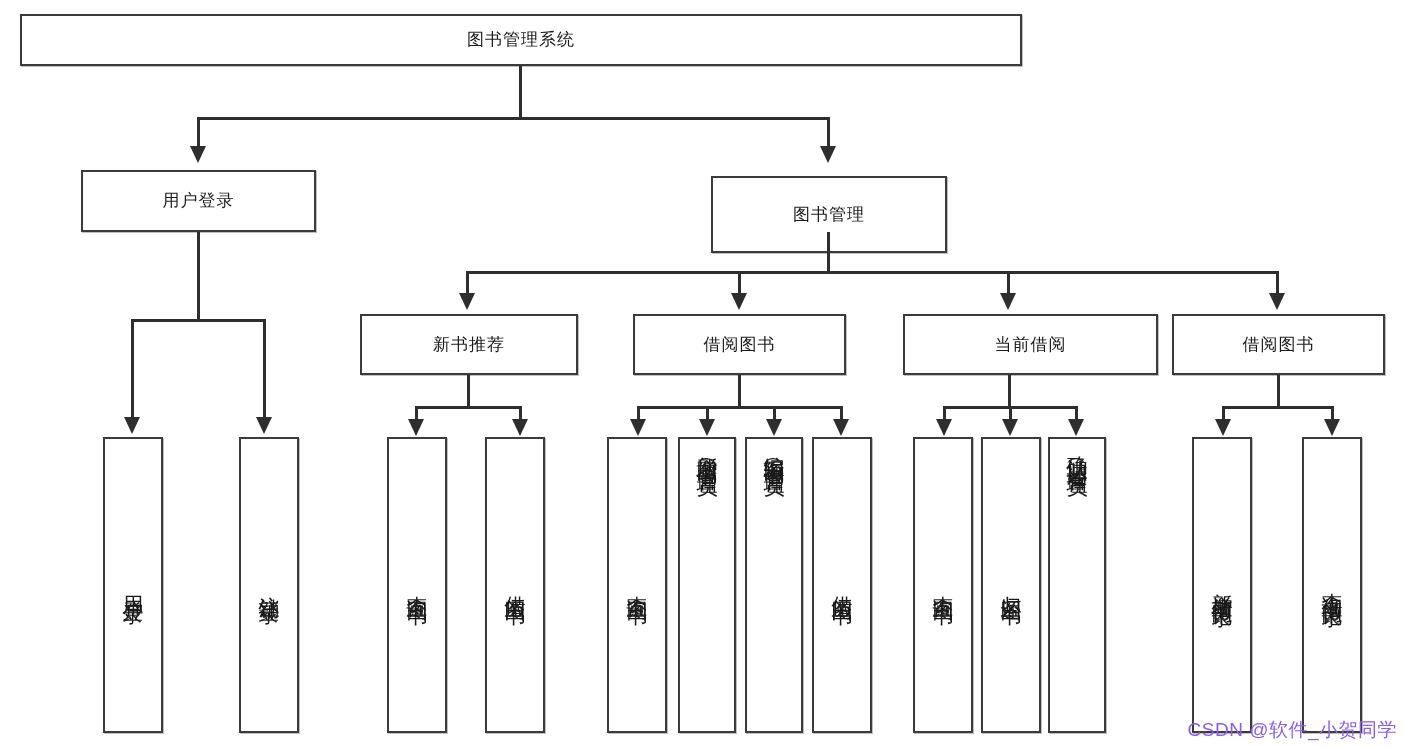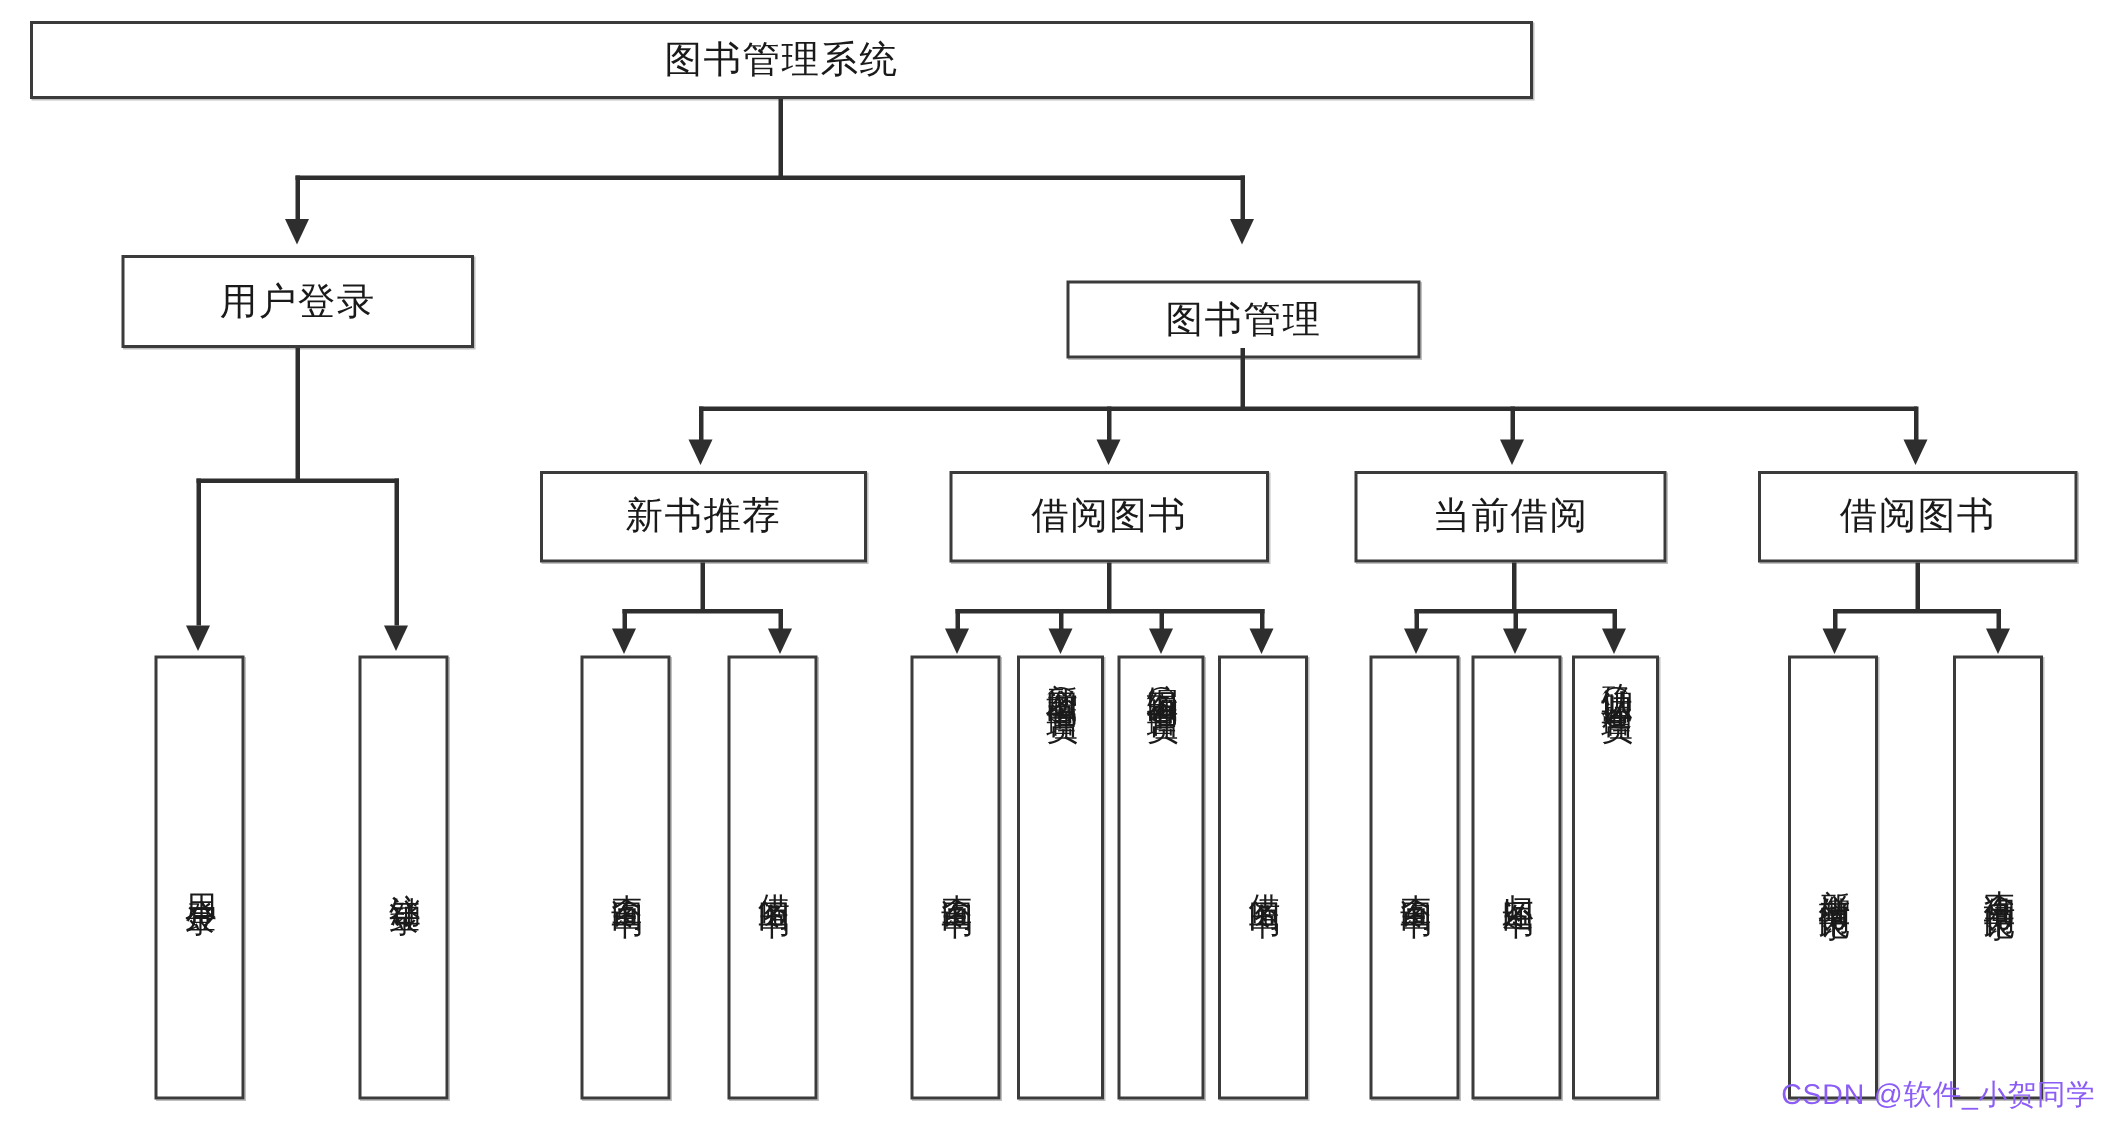--- a/index.html
+++ b/index.html
@@ -20,21 +20,21 @@
     position: absolute;
     border: 2px solid #3b3b3b;
     background: #ffffff;
     box-shadow: 1px 1px 0 0 rgba(140,140,140,0.55);
     display: flex;
     align-items: center;
     justify-content: center;
     color: #1b1b1b;
   }
   .node .label {
-    font-size: 25px;
+    font-size: 17px;
     line-height: 1.15;
     letter-spacing: 1px;
     white-space: nowrap;
     color: #1a1a1a;
   }
   
   .node.vert {
     align-items: flex-start;
     padding-top: 0;
   }
@@ -89,21 +89,21 @@
   <div class="ln h" style="left:197px; top:117px; width:633px; height:3px;"></div>
 
   <div class="ln v" style="left:197px; top:117px; width:3px; height:29px;"></div>
   <div class="arrow" style="left:190px; top:146px;"></div>
   <div class="ln v" style="left:827px; top:117px; width:3px; height:29px;"></div>
   <div class="arrow" style="left:820px; top:146px;"></div>
 
   <div class="node" style="left:81px; top:170px; width:235px; height:62px;">
     <span class="label">用户登录</span>
   </div>
-  <div class="node" style="left:711px; top:187px; width:236px; height:52px;">
+  <div class="node" style="left:711px; top:176px; width:236px; height:77px;">
     <span class="label">图书管理</span>
   </div>
 
   <div class="ln v" style="left:197px; top:232px; width:3px; height:89px;"></div>
   <div class="ln h" style="left:131px; top:319px; width:135px; height:3px;"></div>
   <div class="ln v" style="left:131px; top:319px; width:3px; height:98px;"></div>
   <div class="arrow" style="left:124px; top:417px;"></div>
   <div class="ln v" style="left:263px; top:319px; width:3px; height:98px;"></div>
   <div class="arrow" style="left:256px; top:417px;"></div>
 
@@ -121,21 +121,21 @@
 
   <div class="ln v" style="left:1276px; top:271px; width:3px; height:23px;"></div>
   <div class="arrow" style="left:1269px; top:293px;"></div>
 
   <div class="node" style="left:360px; top:314px; width:218px; height:61px;">
     <span class="label">新书推荐</span>
   </div>
   <div class="node" style="left:633px; top:314px; width:213px; height:61px;">
     <span class="label">借阅图书</span>
   </div>
-  <div class="node" style="left:903px; top:314px; width:208px; height:61px;">
+  <div class="node" style="left:903px; top:314px; width:255px; height:61px;">
     <span class="label">当前借阅</span>
   </div>
   <div class="node" style="left:1172px; top:314px; width:213px; height:61px;">
     <span class="label">借阅图书</span>
   </div>
 
   <div class="ln v" style="left:467px; top:375px; width:3px; height:33px;"></div>
   <div class="ln h" style="left:415px; top:406px; width:107px; height:3px;"></div>
   <div class="ln v" style="left:415px; top:406px; width:3px; height:14px;"></div>
   <div class="arrow" style="left:408px; top:419px;"></div>

